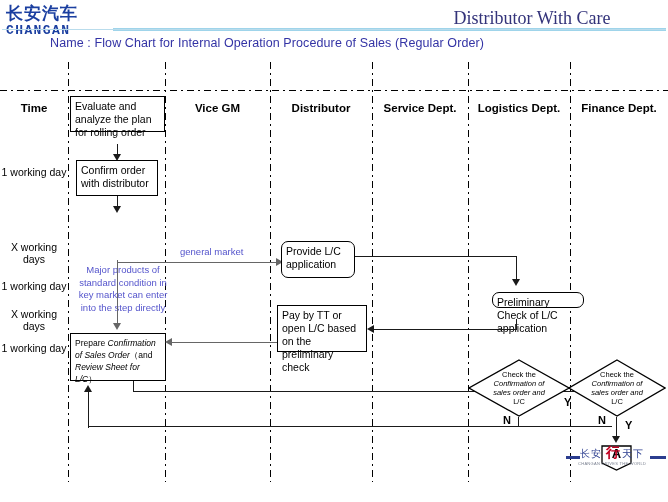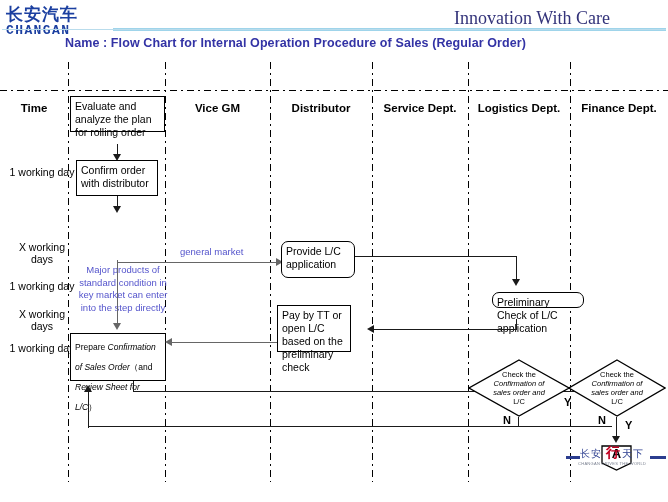--- a/index.html
+++ b/index.html
@@ -5,29 +5,29 @@
   html,body{margin:0;padding:0;}
   body{
     width:668px;height:502px;background:#ffffff;overflow:hidden;
     font-family:"Liberation Sans","DejaVu Sans",sans-serif;
     position:relative;
   }
   .stage{position:absolute;left:0;top:0;width:668px;height:502px;}
 
   
   .logo{position:absolute;left:6px;top:6px;width:110px;}
-  .logo-cn{font-family:Liberation Sans, sans-serif;font-size:17px;font-weight:bold;color:#1b3fa0;
+  .logo-cn{font-family:Liberation Mono, monospace;font-size:17px;font-weight:bold;color:#1b3fa0;
            letter-spacing:1px;line-height:18px;}
   .logo-en{font-family:Liberation Mono, monospace;font-size:13px;font-weight:bold;color:#1b3fa0;
            letter-spacing:1.4px;line-height:14px;}
   .tagline{position:absolute;left:404px;top:8px;width:256px;text-align:center;
            font-family:"Liberation Serif","DejaVu Serif",serif;font-size:18px;color:#33337a;}
   .rule{position:absolute;left:113px;top:28px;width:553px;height:3px;background:#9fd4ea;}
   .rule2{position:absolute;left:2px;top:29px;width:664px;height:1px;background:#b9dcec;}
-  .doc-title{position:absolute;left:65px;top:36px;font-size:12.5px;font-weight:bold;color:#3333a5;
+  .doc-title{position:absolute;left:50px;top:36px;font-size:12.5px;font-weight:normal;color:#3333a5;
              letter-spacing:.1px;}
 
   
   .lane-head{position:absolute;top:70px;height:20px;font-size:11.5px;font-weight:bold;color:#000;
              text-align:center;line-height:20px;margin-top:28px;}
 
   
   .dashdot{
     position:absolute;top:62px;width:1px;height:420px;
     background-image:repeating-linear-gradient(to bottom,
@@ -35,21 +35,21 @@
        #000 11px,#000 13px,transparent 13px,transparent 17px);
   }
   .dashdot-h{
     position:absolute;height:1px;
     background-image:repeating-linear-gradient(to right,
        #000 0px,#000 7px,transparent 7px,transparent 11px,
        #000 11px,#000 13px,transparent 13px,transparent 17px);
   }
 
   
-  .tlabel{position:absolute;width:68px;text-align:center;font-size:10.5px;color:#000;line-height:12px;padding-left:8px;}
+  .tlabel{position:absolute;width:68px;text-align:center;font-size:10.5px;color:#000;line-height:12px;}
 
   
   .node{position:absolute;box-sizing:border-box;border:1.3px solid #000;background:#fff;
         font-size:10.5px;color:#000;line-height:13px;padding:3px 4px;}
   .node.round{border-radius:7px;}
   .node.left{text-align:left;}
 
   
   .diamond{position:absolute;}
   .diamond svg{position:absolute;left:0;top:0;}
@@ -96,21 +96,21 @@
 </head>
 <body>
 
 <div class="stage">
 
   <div class="logo">
     <div class="logo-cn">长安汽车</div>
     <div class="logo-en">CHANGAN</div>
   </div>
   <div class="rule"></div>
-  <div class="tagline">Innovation With Care</div>
+  <div class="tagline">Distributor With Care</div>
   <div class="rule2"></div>
   <div class="doc-title">Name : Flow Chart for Internal Operation Procedure of Sales (Regular Order)</div>
 
   <div class="lane-head" style="left:0px;width:68px;">Time</div>
   <div class="lane-head" style="left:68px;width:97px;">Sales Region</div>
   <div class="lane-head" style="left:165px;width:105px;">Vice GM</div>
   <div class="lane-head" style="left:270px;width:102px;">Distributor</div>
   <div class="lane-head" style="left:372px;width:96px;">Service Dept.</div>
   <div class="lane-head" style="left:468px;width:102px;">Logistics Dept.</div>
   <div class="lane-head" style="left:570px;width:98px;">Finance Dept.</div>
@@ -136,31 +136,31 @@
   <div class="node left" style="left:76px;top:160px;width:82px;height:36px;">Confirm order with distributor</div>
   <div class="ln lnv" style="left:117px;top:196px;height:12px;"></div>
   <div class="ar ar-d" style="left:113px;top:206px;"></div>
 
 
   <div class="note" style="left:72px;top:264px;width:102px;">Major products of standard condition in key market can enter into the step directly</div>
 
   <div class="ln lnv gray" style="left:117px;top:260px;height:65px;"></div>
   <div class="ar ar-d g" style="left:113px;top:323px;"></div>
 
-  <div class="node left" style="left:70px;top:333px;width:96px;height:48px;font-size:8.5px;line-height:20px;">
+  <div class="node left" style="left:70px;top:333px;width:96px;height:48px;font-size:8.5px;line-height:12px;">
     <span>Prepare </span><span class="it">Confirmation of Sales Order</span><span>（and </span><span class="it">Review Sheet for L/C</span><span>）</span>
   </div>
 
   <div class="note" style="left:180px;top:246px;">general market</div>
   <div class="ln lnh gray" style="left:117px;top:262px;width:160px;"></div>
   <div class="ar ar-r g" style="left:276px;top:258px;"></div>
 
   <div class="node round left" style="left:281px;top:241px;width:74px;height:37px;">Provide L/C application</div>
 
-  <div class="node left" style="left:277px;top:305px;width:74px;height:47px;">Pay by TT or open L/C based on the preliminary check</div>
+  <div class="node left" style="left:277px;top:305px;width:90px;height:47px;">Pay by TT or open L/C based on the preliminary check</div>
 
   <div class="ln lnh" style="left:355px;top:256px;width:162px;"></div>
   <div class="ln lnv" style="left:516px;top:256px;height:25px;"></div>
   <div class="ar ar-d" style="left:512px;top:279px;"></div>
 
   <div class="node round left" style="left:492px;top:286px;width:92px;height:16px;margin-top:6px;">Preliminary Check of L/C application</div>
 
   <div class="ln lnv" style="left:516px;top:319px;height:11px;"></div>
   <div class="ln lnh" style="left:374px;top:329px;width:143px;"></div>
   <div class="ar ar-l" style="left:367px;top:325px;"></div>

